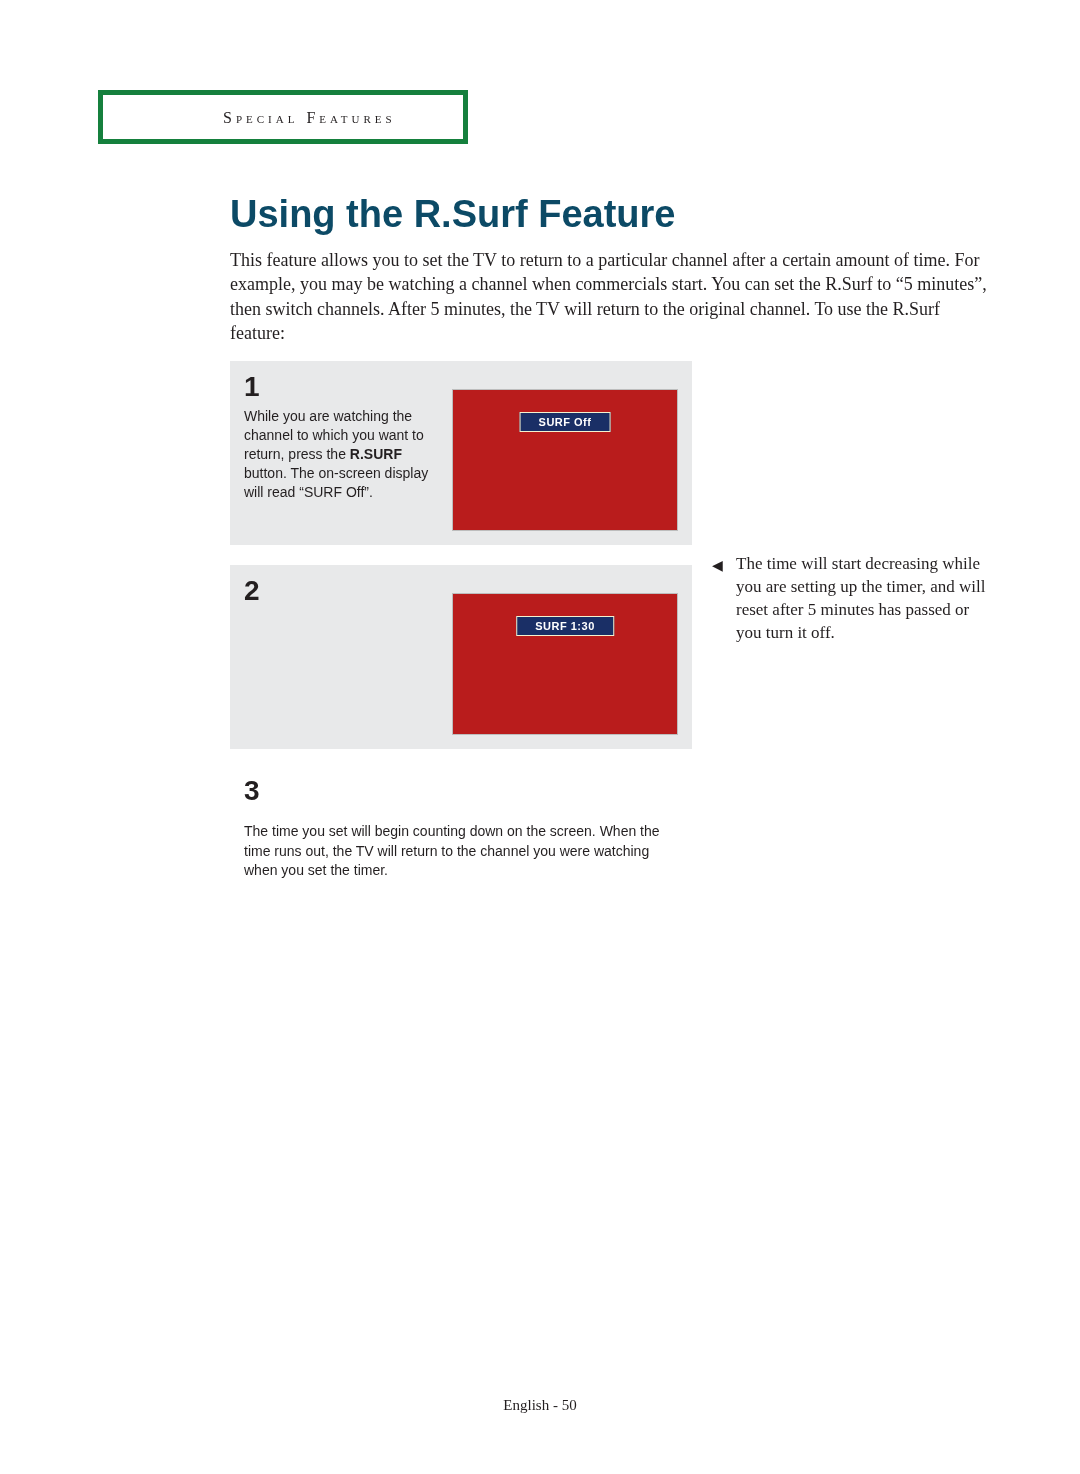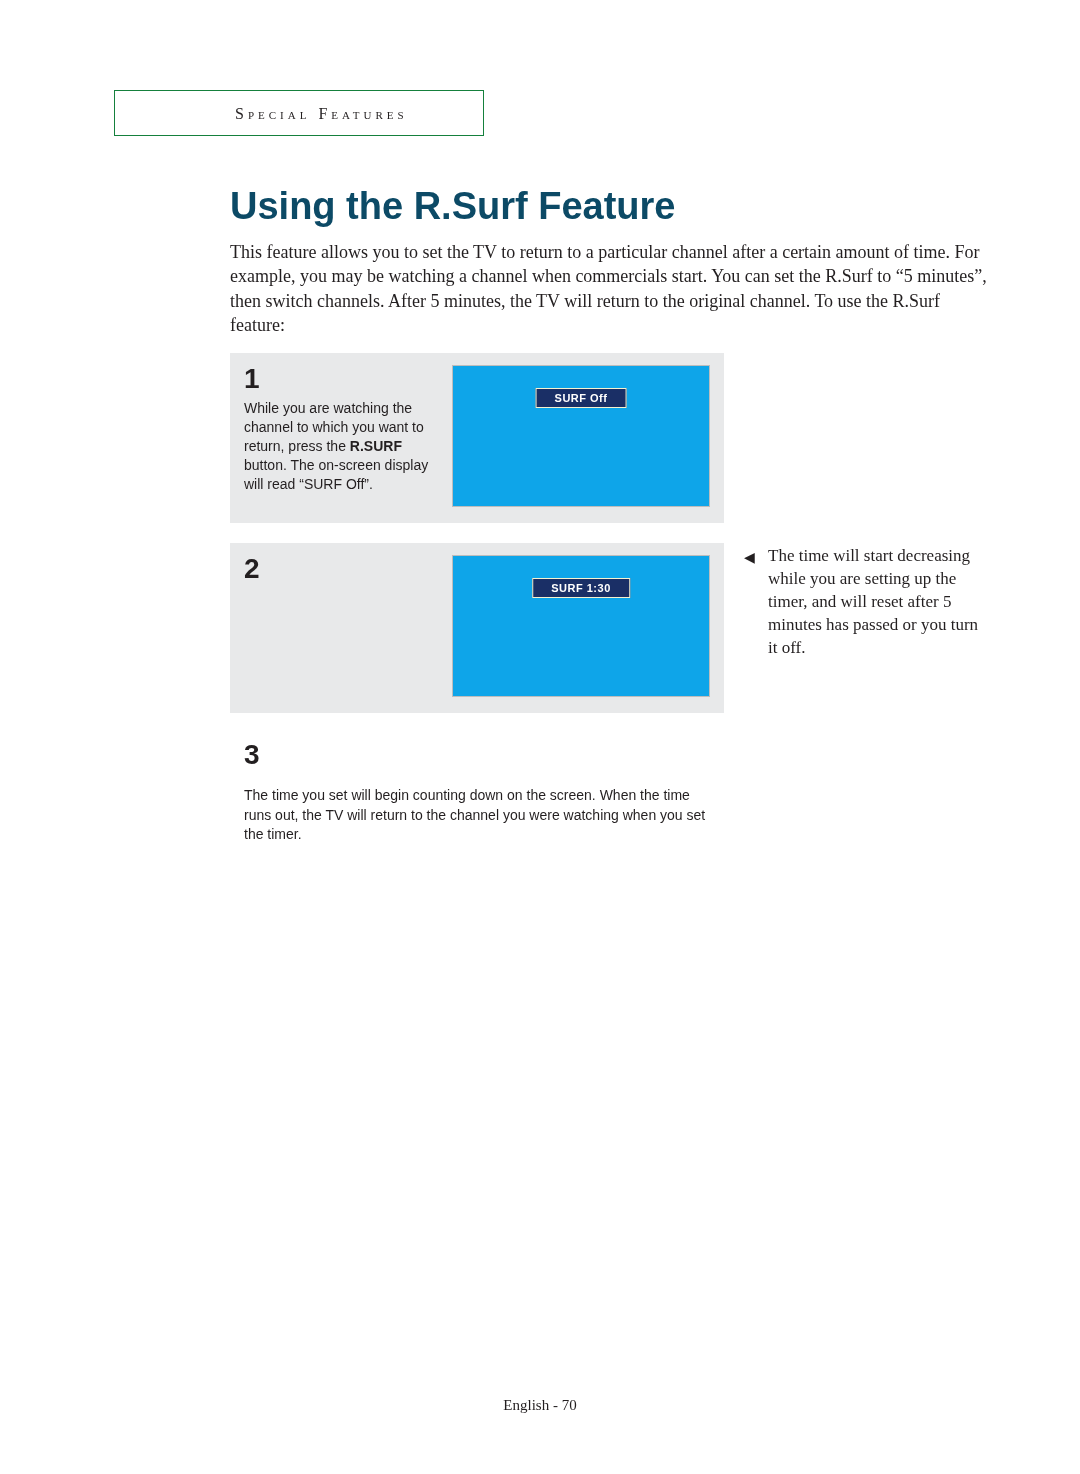--- a/index.html
+++ b/index.html
@@ -12,23 +12,23 @@
     box-sizing: border-box;
     color: #231f20;
   }
   .page {
     padding: 90px 90px 40px 90px;
     position: relative;
     height: 100%;
     box-sizing: border-box;
   }
   .section-tab {
-    border: 1px solid #15803d;
+    border: 5px solid #15803d;
     width: 370px;
-    margin-left: 24px;
+    margin-left: 8px;
     padding: 14px 36px 12px 120px;
     box-sizing: border-box;
     font-size: 16px;
     letter-spacing: 4px;
     font-variant: small-caps;
   }
   .heading {
     color: #0c4a66;
     font-family: Helvetica, Arial, sans-serif;
     font-weight: 700;
@@ -65,24 +65,25 @@
   .step-num {
     font-family: Helvetica, Arial, sans-serif;
     font-weight: 900;
     font-size: 28px;
     line-height: 1;
     margin-bottom: 6px;
   }
   .step-body { font-family: Helvetica, Arial, sans-serif; font-size: 14px; }
   .bold { font-weight: 700; }
   .tv-screen {
-    width: 258px;
+    width: 226px;
     height: 142px;
-    background: #0ea5e9;
+    background: #b91c1c;
     border: 1px solid #bdbdbd;
+    margin-top: 16px;
     position: relative;
     box-sizing: border-box;
   }
   .osd-box {
     position: absolute;
     top: 22px;
     left: 50%;
     transform: translateX(-50%);
     background: #1a2f66;
     color: #ffffff;
@@ -167,15 +168,15 @@
           <div class="step-plain-text">The time you set will begin counting down on the screen. When the time runs out, the TV will return to the channel you were watching when you set the timer.</div>
         </div>
       </div>
 
     </div>
 
     <div class="side-note">The time will start decreasing while you are setting up the timer, and will reset after 5 minutes has passed or you turn it off.</div>
 
   </div>
 
-  <div class="footer">English - 70</div>
+  <div class="footer">English - 50</div>
 
 </div>
 
 </body></html>

